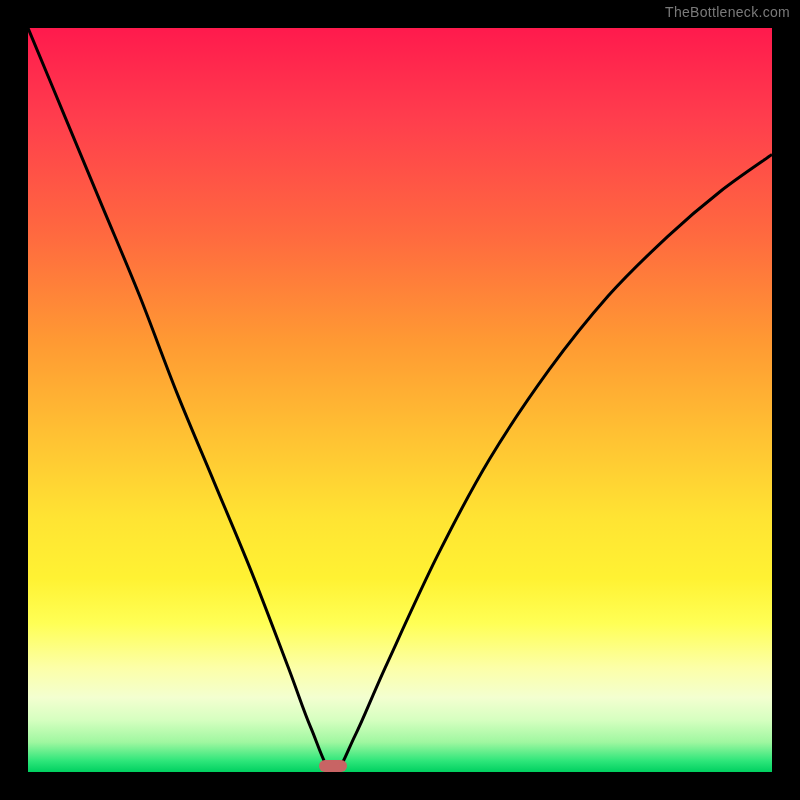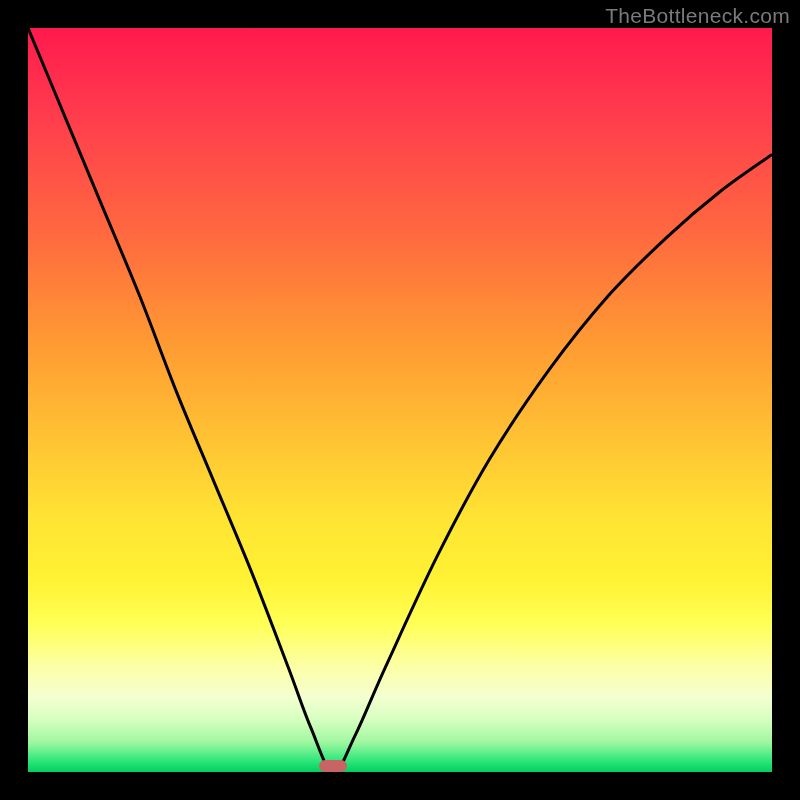--- a/index.html
+++ b/index.html
@@ -40,21 +40,21 @@
       #9ff7a0 96%,
       #2ee67a 98.5%,
       #00d060 100%
     );
   }
   .watermark {
     position: absolute;
     top: 4px;
     right: 10px;
     font-family: Arial, Helvetica, sans-serif;
-    font-size: 21px;
+    font-size: 14px;
     color: #7a7a7a;
     letter-spacing: 0.3px;
   }
   svg.curve {
     position: absolute;
     left: 0;
     top: 0;
     width: 744px;
     height: 744px;
   }

